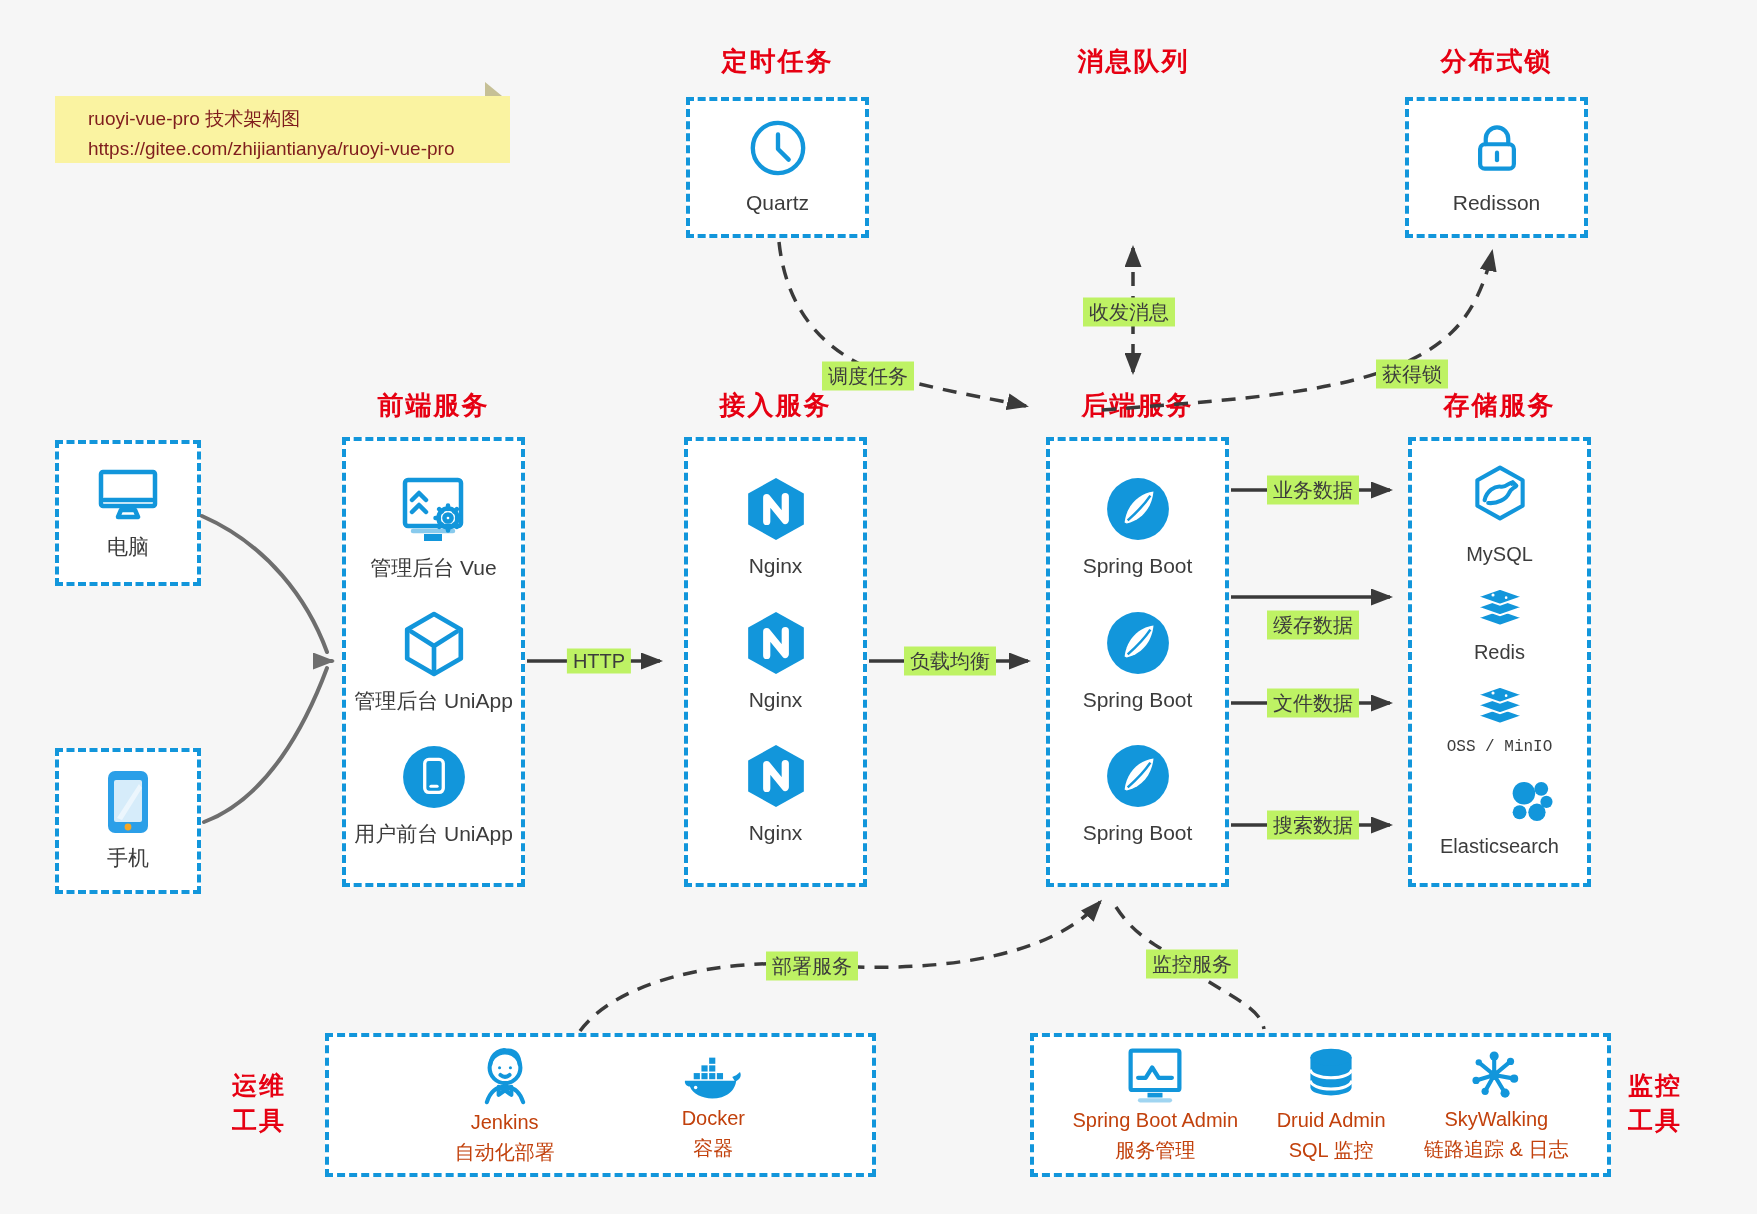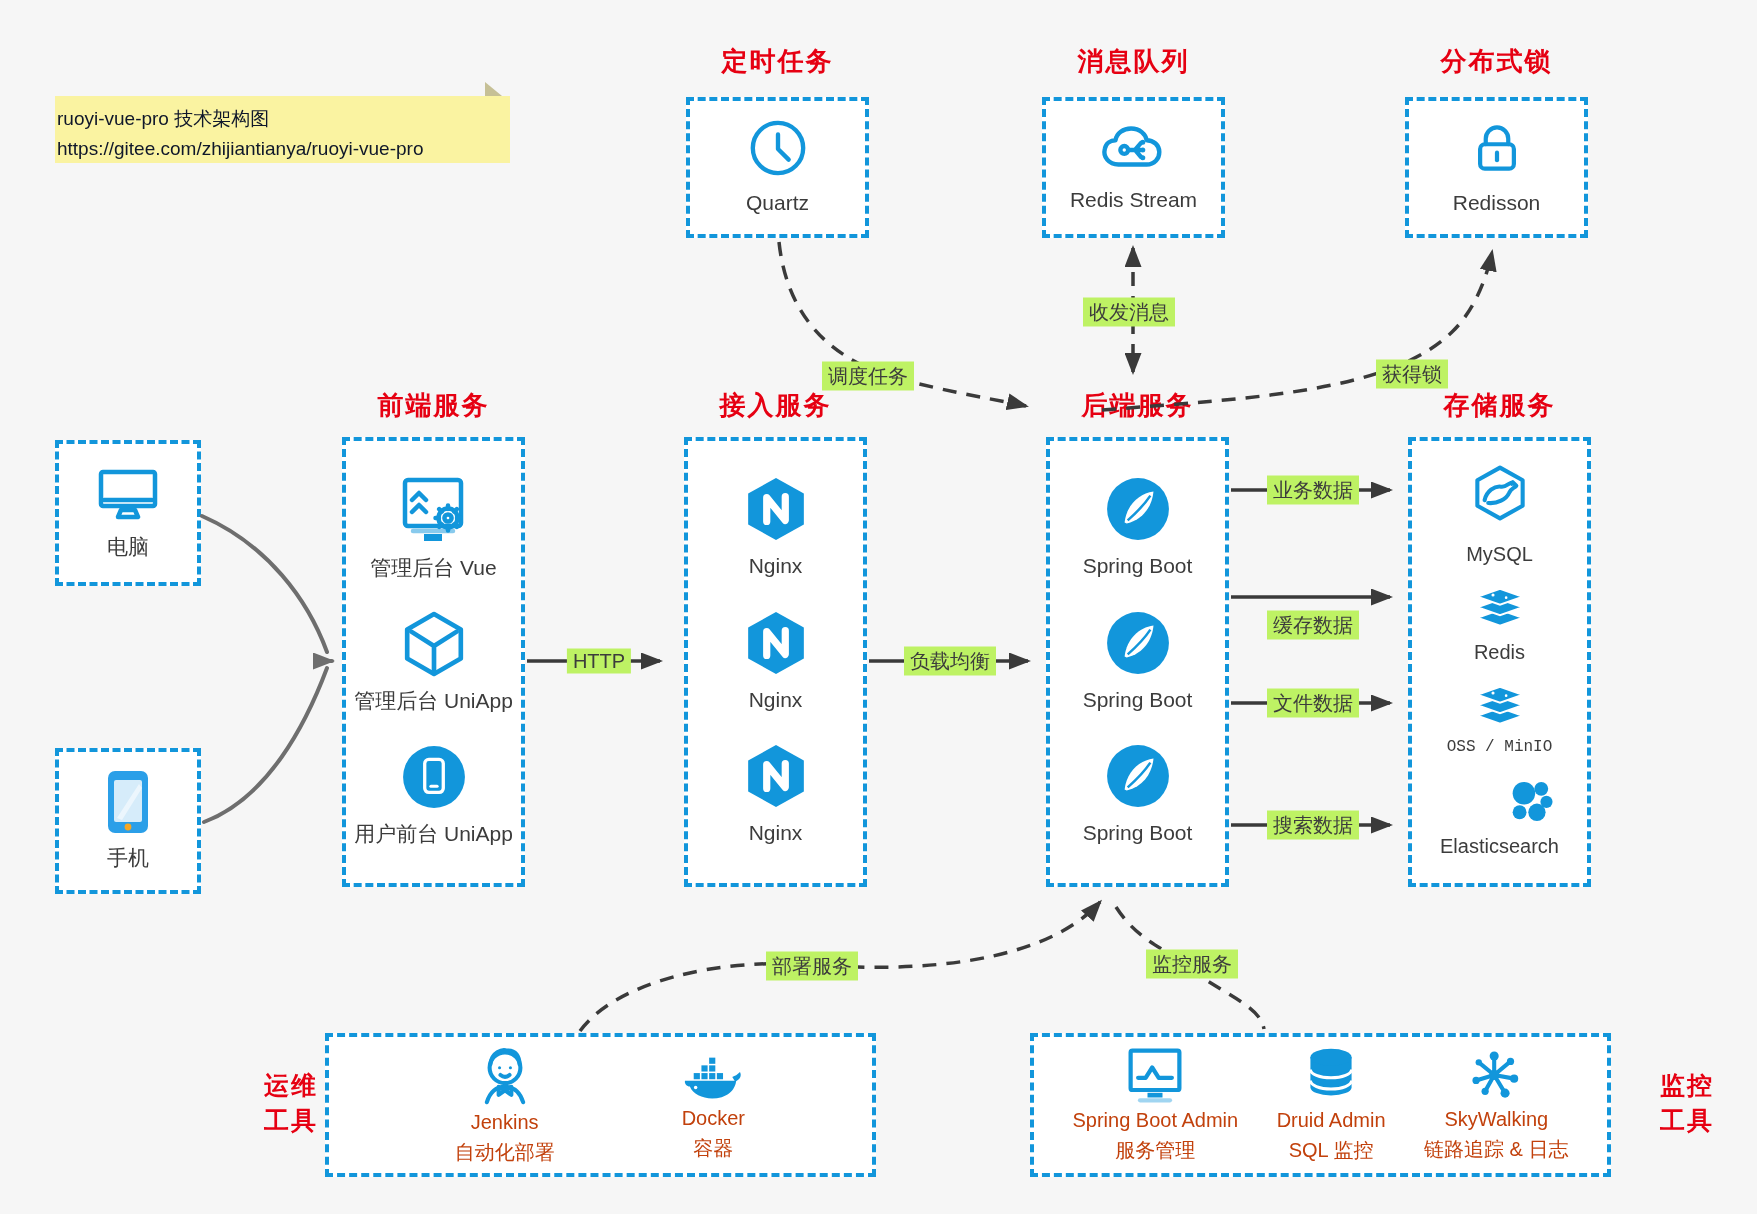--- a/index.html
+++ b/index.html
@@ -2,29 +2,29 @@
 <html><head>
 <meta charset="utf-8">
 <style>
   html,body{margin:0;padding:0;background:#e9e9e9;font-family:"Liberation Sans","DejaVu Sans",sans-serif;}
   .canvas{position:relative;width:1757px;height:1214px;background:#f6f6f6;overflow:hidden;}
 
   .dashbox{position:absolute;background:#fff;border:4px dashed #1296db;box-sizing:border-box;
            display:flex;flex-direction:column;align-items:center;justify-content:space-evenly;padding:6px 0;}
   .hbox{flex-direction:row;}
   .gtitle{position:absolute;color:#e60012;font-weight:700;font-size:26px;text-align:center;letter-spacing:2px;}
-  .side-title{position:absolute;color:#e60012;font-weight:700;font-size:25px;line-height:1.4;text-align:right;letter-spacing:2px;}
+  .side-title{position:absolute;color:#e60012;font-weight:700;font-size:25px;line-height:1.4;text-align:left;letter-spacing:2px;}
   .item{display:flex;flex-direction:column;align-items:center;gap:9px;}
   .bitem{display:flex;flex-direction:column;align-items:center;gap:3px;}
   .ilabel{font-size:21px;color:#3c3c3c;white-space:nowrap;text-align:center;line-height:1.4;}
   .slabel{font-size:20px;color:#c2410c;white-space:nowrap;text-align:center;line-height:1.35;}
   .edge-label{position:absolute;transform:translate(-50%,-50%);background:#bef264;padding:1px 6px;
               font-size:20px;color:#3c3c3c;white-space:nowrap;z-index:5;}
-  .note{position:absolute;left:55px;top:96px;width:455px;height:67px;background:#faf3a1;color:#0f172a;
-        font-size:19px;line-height:1.6;padding:8px 0 0 2px;box-sizing:border-box;z-index:2;}
+  .note{position:absolute;left:55px;top:96px;width:455px;height:67px;background:#faf3a1;color:#7f1d1d;
+        font-size:19px;line-height:1.6;padding:8px 0 0 33px;box-sizing:border-box;z-index:2;}
   .note::after{content:'';position:absolute;top:-14px;right:8px;width:0;height:0;
         border-bottom:14px solid #c6c096;border-right:17px solid transparent;}
   svg.connectors{position:absolute;left:0;top:0;z-index:3;pointer-events:none;}
   .ic{stroke:#1296db;fill:none;stroke-width:4.5;stroke-linecap:round;stroke-linejoin:round;}
   .icf{fill:#1296db;}
 </style>
 </head>
 <body>
 
 <div class="canvas">
@@ -38,33 +38,20 @@
   <div class="gtitle" style="left:1042px;top:44px;width:183px;">消息队列</div>
   <div class="gtitle" style="left:1405px;top:44px;width:183px;">分布式锁</div>
 
   <div class="dashbox" style="left:686px;top:97px;width:183px;height:141px;">
     <div class="item">
       <svg width="62" height="62" viewBox="0 0 64 64">
         <circle class="ic" cx="32" cy="32" r="26" stroke-width="5"></circle>
         <path class="ic" d="M32 18 V33 L43 44"></path>
       </svg>
       <div class="ilabel">Quartz</div>
-    </div>
-  </div>
-  <div class="dashbox" style="left:1042px;top:97px;width:183px;height:141px;">
-    <div class="item">
-      <svg width="74" height="56" viewBox="0 0 76 54">
-        <path class="ic" stroke-width="4" d="M22 44 C12 44 6 36 8 28 C9 22 14 19 19 19 C20 12 27 7 35 7 C44 7 50 13 51 19 C58 19 64 24 64 31 C64 38 59 44 51 44 Z"></path>
-        <circle class="ic" stroke-width="3" cx="28" cy="29" r="4"></circle>
-        <path class="ic" stroke-width="2.6" d="M32 29 H39 M39 29 L45 22 M39 29 H45 M39 29 L45 36"></path>
-        <circle class="icf" cx="47" cy="21" r="2.6"></circle>
-          <circle class="icf" cx="47" cy="29" r="2.6"></circle>
-          <circle class="icf" cx="47" cy="37" r="2.6"></circle>
-      </svg>
-      <div class="ilabel">Redis Stream</div>
     </div>
   </div>
   <div class="dashbox" style="left:1405px;top:97px;width:183px;height:141px;">
     <div class="item">
       <svg width="60" height="62" viewBox="0 0 64 64">
         <path class="ic" stroke-width="5" d="M20 28 v-6 a12 12 0 0 1 24 0 v6"></path>
         <rect class="ic" stroke-width="5" x="14" y="28" width="36" height="26" rx="5"></rect>
         <path class="ic" stroke-width="5" d="M32 37 v8"></path>
       </svg>
       <div class="ilabel">Redisson</div>

